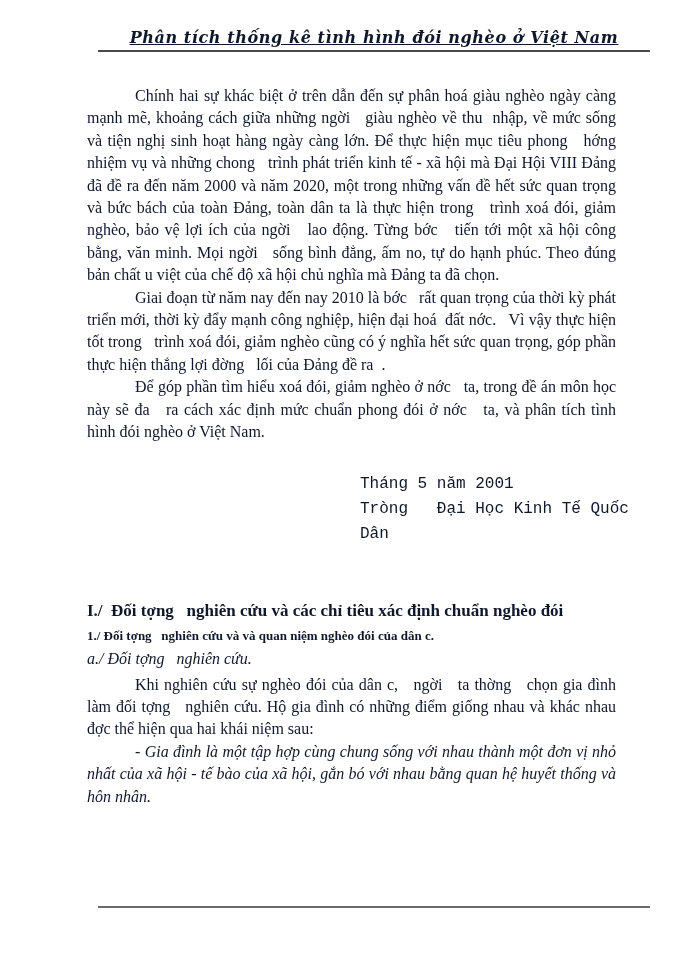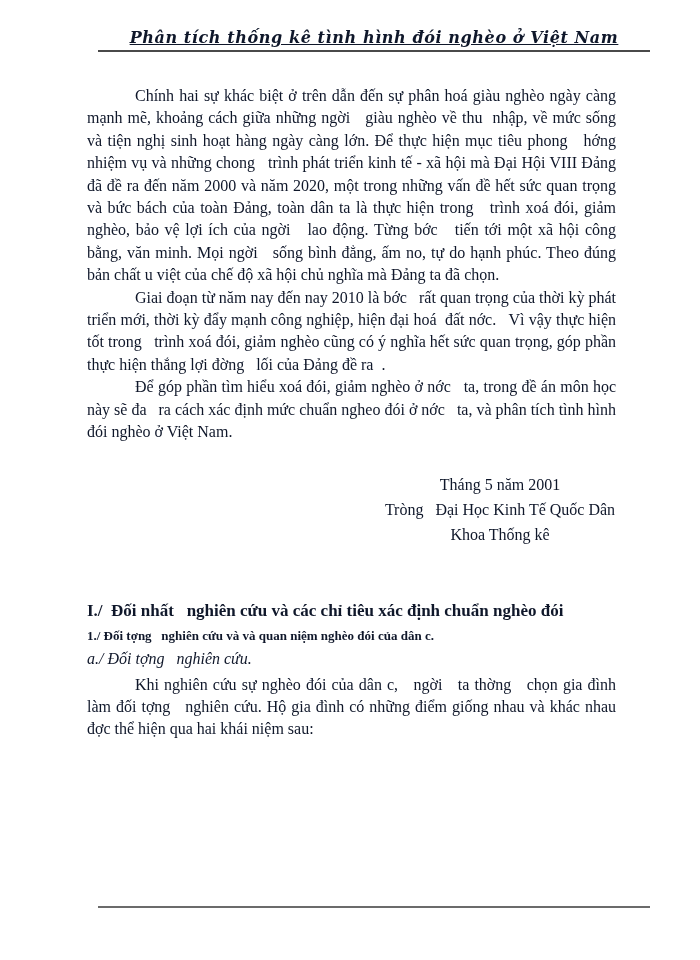--- a/index.html
+++ b/index.html
@@ -45,22 +45,23 @@
   }
   .para {
     margin: 0;
     text-align: justify;
     text-indent: 48px;
     white-space: pre-wrap;
   }
   .signature-block {
     width: 280px;
     margin: 28px 0 0 273px;
-    text-align: center;
+    text-align: left;
     line-height: 25px;
+    font-family: Liberation Mono, monospace;
   }
   .signature-block div {
     white-space: pre-wrap;
   }
   .heading-main {
     margin: 52px 0 0 0;
     font-weight: bold;
     font-size: 17px;
     line-height: 24px;
     white-space: pre-wrap;
@@ -110,35 +111,35 @@
   <div class="running-header">
     <span class="title">Phân tích thống kê tình hình đói nghèo ở Việt Nam</span>
   </div>
 
   <div class="content">
 
     <p class="para">Chính hai sự khác biệt ở trên dẫn đến sự phân hoá giàu nghèo ngày càng mạnh mẽ, khoảng cách giữa những ngời   giàu nghèo về thu  nhập, về mức sống và tiện nghị sinh hoạt hàng ngày càng lớn. Để thực hiện mục tiêu phong   hớng nhiệm vụ và những chong   trình phát triển kinh tế - xã hội mà Đại Hội VIII Đảng đã đề ra đến năm 2000 và năm 2020, một trong những vấn đề hết sức quan trọng và bức bách của toàn Đảng, toàn dân ta là thực hiện trong   trình xoá đói, giảm nghèo, bảo vệ lợi ích của ngời   lao động. Từng bớc   tiến tới một xã hội công bằng, văn minh. Mọi ngời   sống bình đẳng, ấm no, tự do hạnh phúc. Theo đúng bản chất u việt của chế độ xã hội chủ nghĩa mà Đảng ta đã chọn.</p>
 
     <p class="para">Giai đoạn từ năm nay đến nay 2010 là bớc   rất quan trọng của thời kỳ phát triển mới, thời kỳ đẩy mạnh công nghiệp, hiện đại hoá  đất nớc.   Vì vậy thực hiện tốt trong   trình xoá đói, giảm nghèo cũng có ý nghĩa hết sức quan trọng, góp phần thực hiện thắng lợi đờng   lối của Đảng đề ra  .</p>
 
-    <p class="para">Để góp phần tìm hiểu xoá đói, giảm nghèo ở nớc   ta, trong đề án môn học này sẽ đa   ra cách xác định mức chuẩn ngheo đói ở nớc   ta, và phân tích tình hình đói nghèo ở Việt Nam.</p>
+    <p class="para">Để góp phần tìm hiểu xoá đói, giảm nghèo ở nớc   ta, trong đề án môn học này sẽ đa   ra cách xác định mức chuẩn phong đói ở nớc   ta, và phân tích tình hình đói nghèo ở Việt Nam.</p>
 
     <div class="signature-block">
       <div>Tháng 5 năm 2001</div>
       <div>Tròng   Đại Học Kinh Tế Quốc Dân</div>
-      <div>Khoa Thống kê</div>
     </div>
 
-    <p class="heading-main">I./  Đối nhất   nghiên cứu và các chỉ tiêu xác định chuẩn nghèo đói</p>
+    <p class="heading-main">I./  Đối tợng   nghiên cứu và các chỉ tiêu xác định chuẩn nghèo đói</p>
 
     <p class="heading-sub">1./ Đối tợng   nghiên cứu và và quan niệm nghèo đói của dân c.</p>
 
     <p class="heading-item">a./ Đối tợng   nghiên cứu.</p>
 
     <p class="para-plain">Khi nghiên cứu sự nghèo đói của dân c,   ngời   ta thờng   chọn gia đình làm đối tợng   nghiên cứu. Hộ gia đình có những điểm giống nhau và khác nhau đợc thể hiện qua hai khái niệm sau:</p>
 
+    <p class="para-italic">- Gia đình là một tập hợp cùng chung sống với nhau thành một đơn vị nhỏ nhất của xã hội - tế bào của xã hội, gắn bó với nhau bằng quan hệ huyết thống và hôn nhân.</p>
 
 
   </div>
 
   <div class="footer-rule"></div>
 
 </div>
 
 </body></html>

